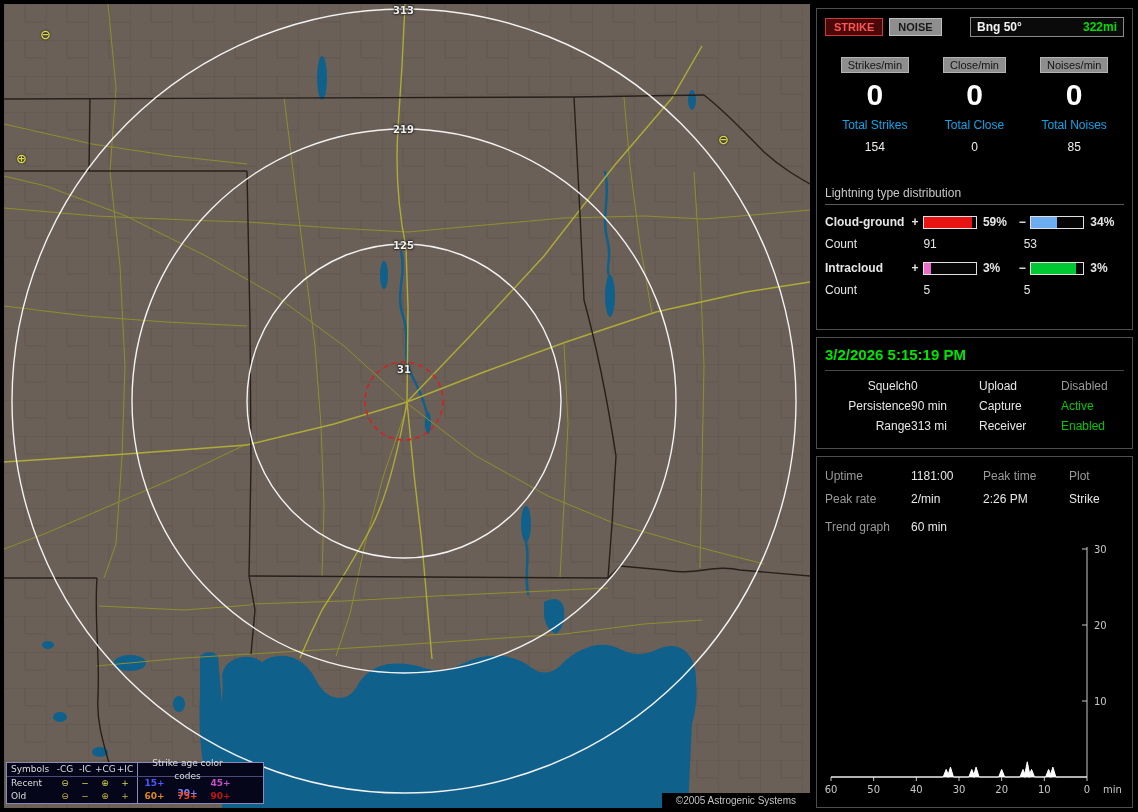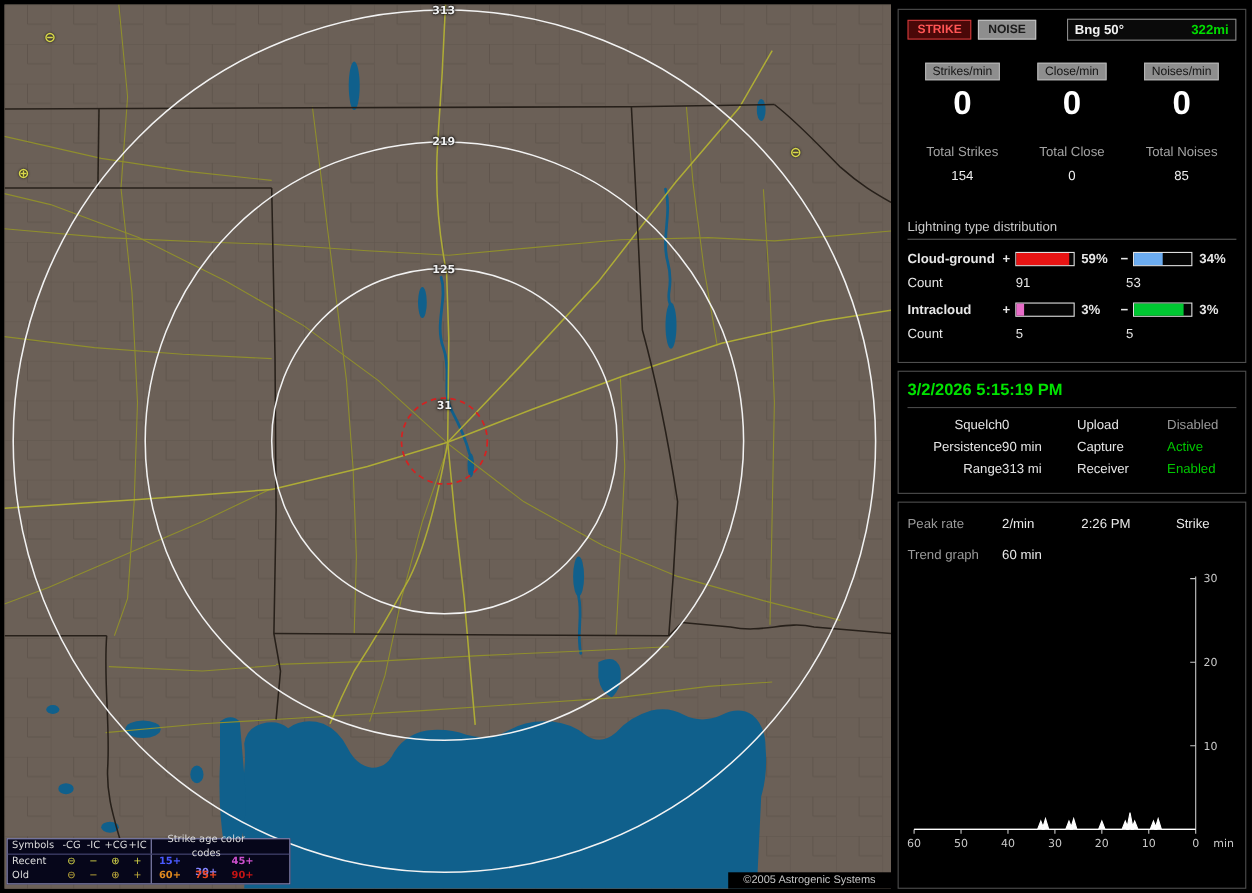--- a/index.html
+++ b/index.html
@@ -48,21 +48,21 @@
   .bng-box{width:140px;display:flex;justify-content:space-between;align-items:center;
            border:1px solid #8a8a8a;background:#0a0a0a;padding:2px 6px;
            font-weight:bold;font-size:12px;}
   .bng-label{color:#f2f2f2;}
 
   .counters-row{display:flex;margin-top:20px;}
   .counter-col{flex:1;text-align:center;}
   .counter-label{display:inline-block;background:#8e8e8e;color:#141414;font-size:11px;
                  padding:1px 6px;border:1px solid #b4b4b4;cursor:pointer;}
   .counter-value{font-size:30px;font-weight:bold;color:#fff;margin-top:6px;line-height:32px;}
-  .total-label{font-size:12px;margin-top:20px;color:#a3a3a3;}
+  .total-label{font-size:12px;margin-top:7px;color:#0ea5e9;}
   .total-value{font-size:12px;margin-top:8px;color:#eee;}
 
   .dist-title{margin-top:32px;color:#c8c8c8;font-size:12px;padding-bottom:4px;
               border-bottom:1px solid #5a5a5a;}
   .dist-row{display:flex;align-items:center;margin-top:10px;}
   .dist-label{width:90px;font-weight:bold;}
   .sign{width:12px;font-weight:bold;text-align:center;}
   .bar{width:56px;height:11px;border:1px solid #e0e0e0;background:#050505;
        display:inline-block;position:relative;margin:0 2px;}
   .bar-fill{position:absolute;left:0;top:0;height:100%;}
@@ -312,20 +312,26 @@
   </div>
   <div class="info-row">
     <span class="c1">Range</span>
     <span class="c2">313 mi</span>
     <span class="c3">Receiver</span>
     <span class="c4" style="color: rgb(0, 200, 0);">Enabled</span>
   </div>
 </div>
 
 <div class="panel" id="panel-stats">
+  <div class="stats-row">
+    <span class="s1 lbl">Uptime</span>
+    <span class="s2 val">1181:00</span>
+    <span class="s3 lbl">Peak time</span>
+    <span class="s4 lbl">Plot</span>
+  </div>
   <div class="stats-row">
     <span class="s1 lbl">Peak rate</span>
     <span class="s2 val">2/min</span>
     <span class="s3 val">2:26 PM</span>
     <span class="s4 val">Strike</span>
   </div>
   <div class="trend-row">
     <span class="s1 lbl">Trend graph</span>
     <span class="s2 val">60 min</span>
   </div>

